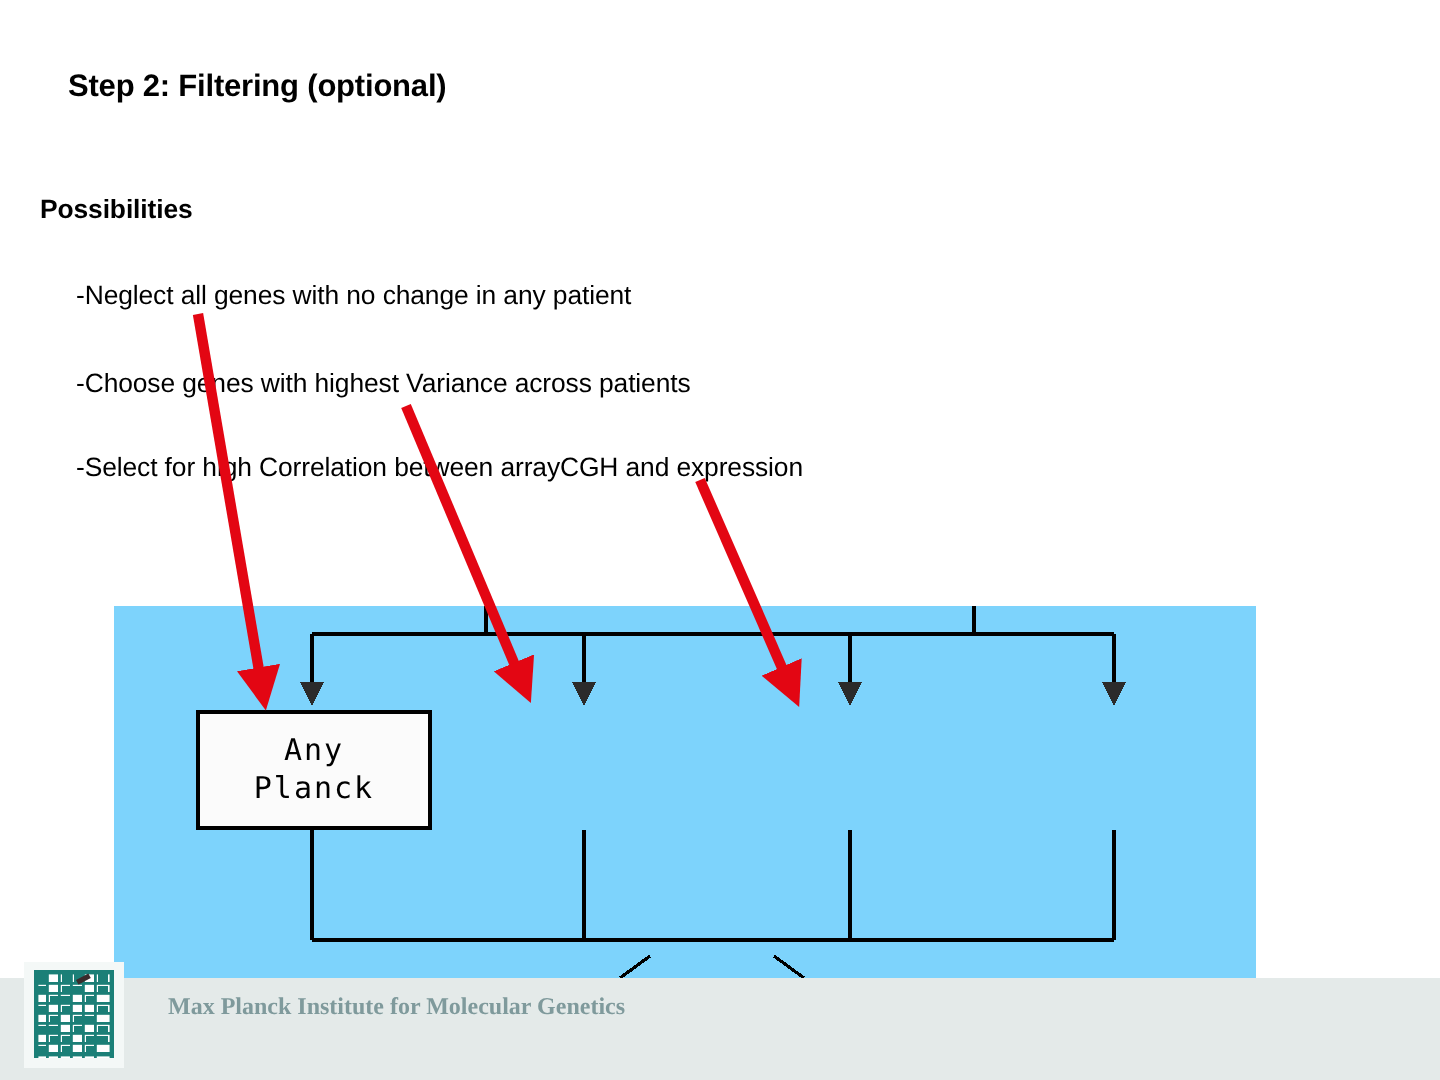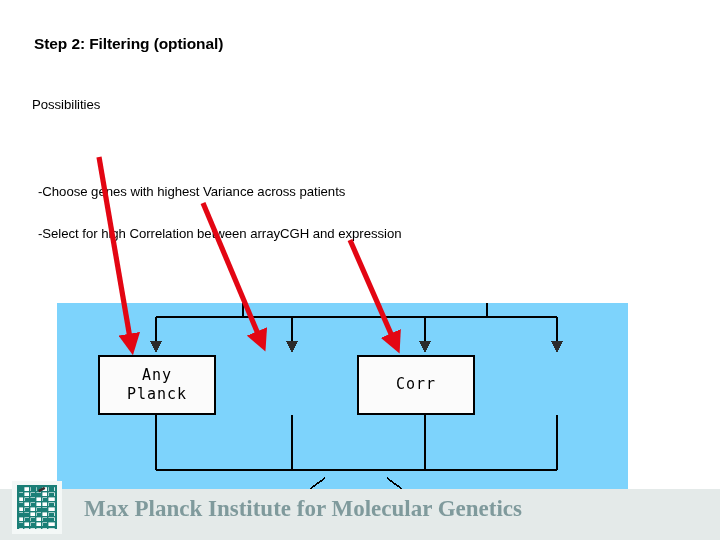--- a/index.html
+++ b/index.html
@@ -36,21 +36,21 @@
   }
 
   
   .body-line {
     position: absolute;
     font-size: 13.2px;
     color: #000000;
     white-space: nowrap;
     letter-spacing: -0.05px;
   }
-  #body-heading { left: 32px; top: 97px; }
+  #body-heading { left: 20px; top: 97px; font-weight: bold; }
   #body-item-0  { left: 38px; top: 140px; }
   #body-item-1  { left: 38px; top: 184px; }
   #body-item-2  { left: 38px; top: 226px; }
 
   
   #diagram-panel {
     position: absolute;
     left: 57px;
     top: 303px;
     width: 571px;
@@ -110,35 +110,36 @@
     width: 50px;
     height: 53px;
     background: #f4f8f7;
   }
   #footer-logo-svg { display: block; width: 50px; height: 53px; }
   #footer-text {
     position: absolute;
     left: 84px;
     top: 496px;
     font-family: "Liberation Serif", "DejaVu Serif", serif;
-    font-size: 23px;
+    font-size: 12px;
     font-weight: bold;
     color: #7f9a9c;
     white-space: nowrap;
   }
 </style>
 </head>
 <body>
 
 <div id="slide">
 
   <div id="slide-title">Step 2: Filtering (optional)</div>
 
   <div id="body-heading" class="body-line">Possibilities</div>
 
+  <div id="body-item-0" class="body-line">-Neglect all genes with no change in any patient</div>
 
   <div id="body-item-1" class="body-line">-Choose genes with highest Variance across patients</div>
 
   <div id="body-item-2" class="body-line">-Select for high Correlation between arrayCGH and expression</div>
 
   <div id="diagram-panel">
 
     <svg id="diagram-svg" viewBox="0 0 571 188">
       <g stroke="#000000" stroke-width="1.6" fill="none" shape-rendering="crispEdges">
 
@@ -171,23 +172,20 @@
     </svg>
 
     <div id="flow-box-0" class="flow-box">
       <span>
         <span>Any</span><br>
         <span>Planck</span>
       </span>
     </div>
 
 
-    <div id="flow-box-2" class="flow-box">
-      <span>Corr</span>
-    </div>
 
   </div>
 
   <svg id="arrow-overlay" viewBox="0 0 720 540">
     <defs>
       <marker id="redhead" markerWidth="4.2" markerHeight="4.2" refX="2.0" refY="2.1" orient="auto">
         <path d="M0,0 L4.2,2.1 L0,4.2 z" fill="#e30613"></path>
       </marker>
     </defs>
     <line x1="99" y1="157" x2="131" y2="344" stroke="#e30613" stroke-width="5.2" marker-end="url(#redhead)"></line>

